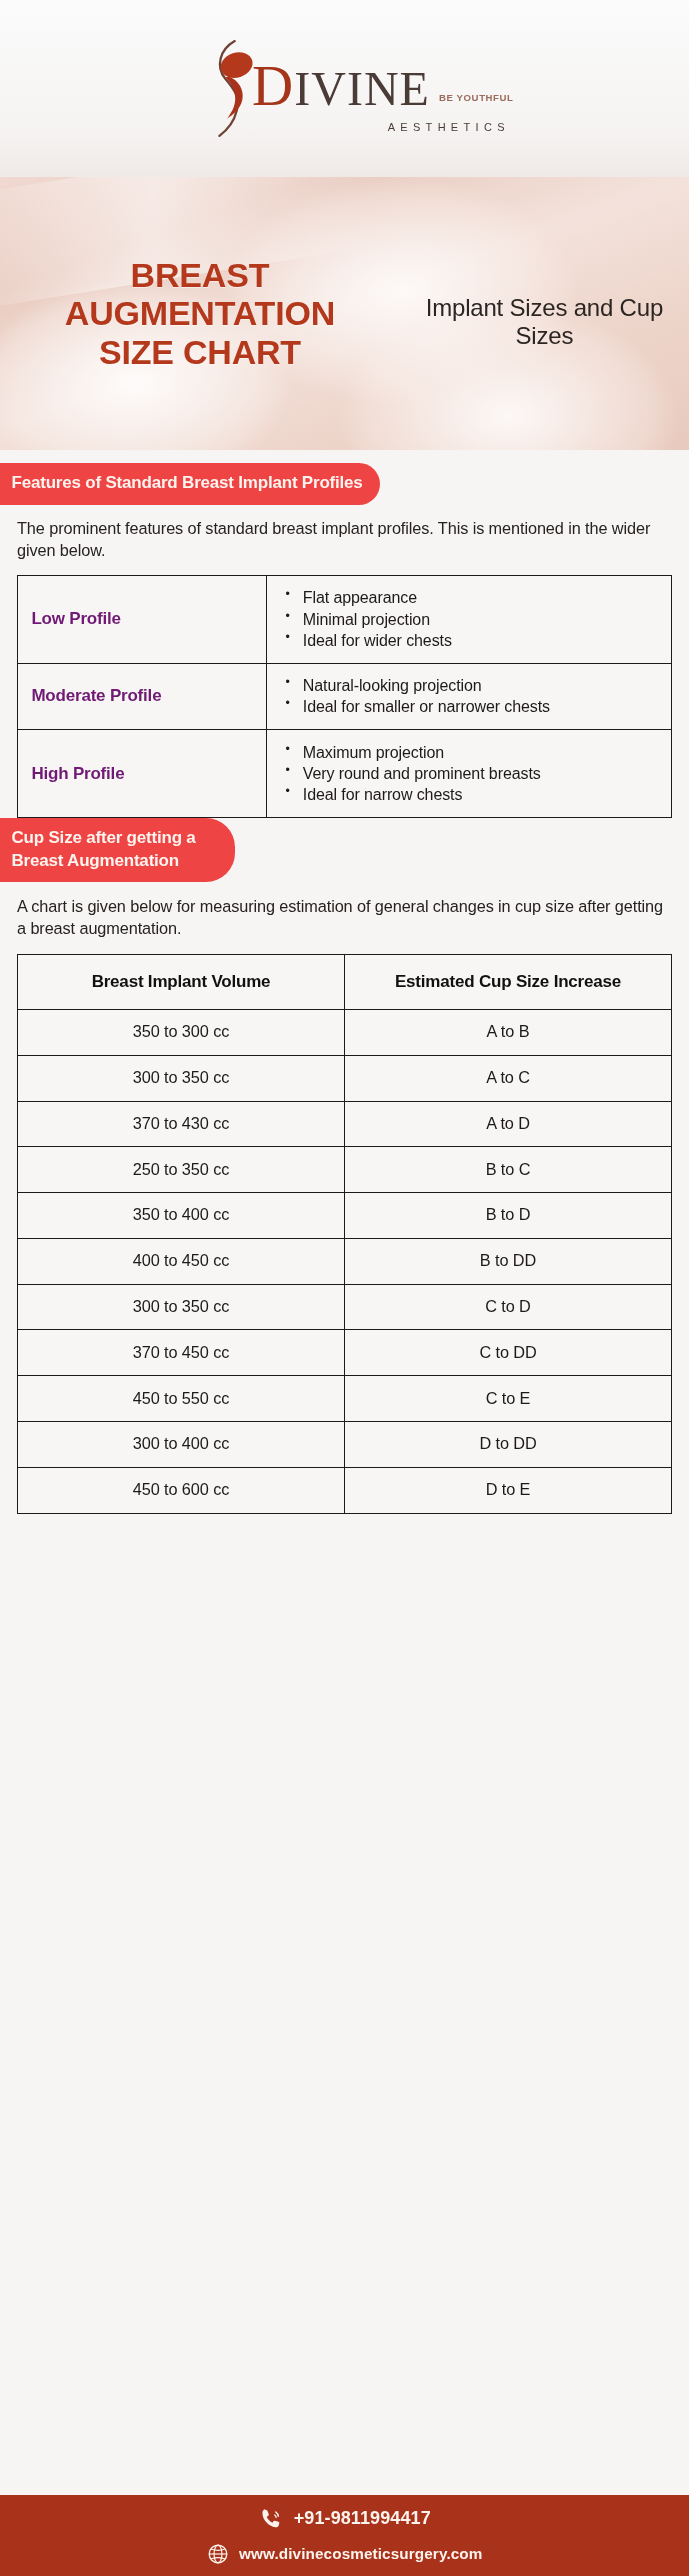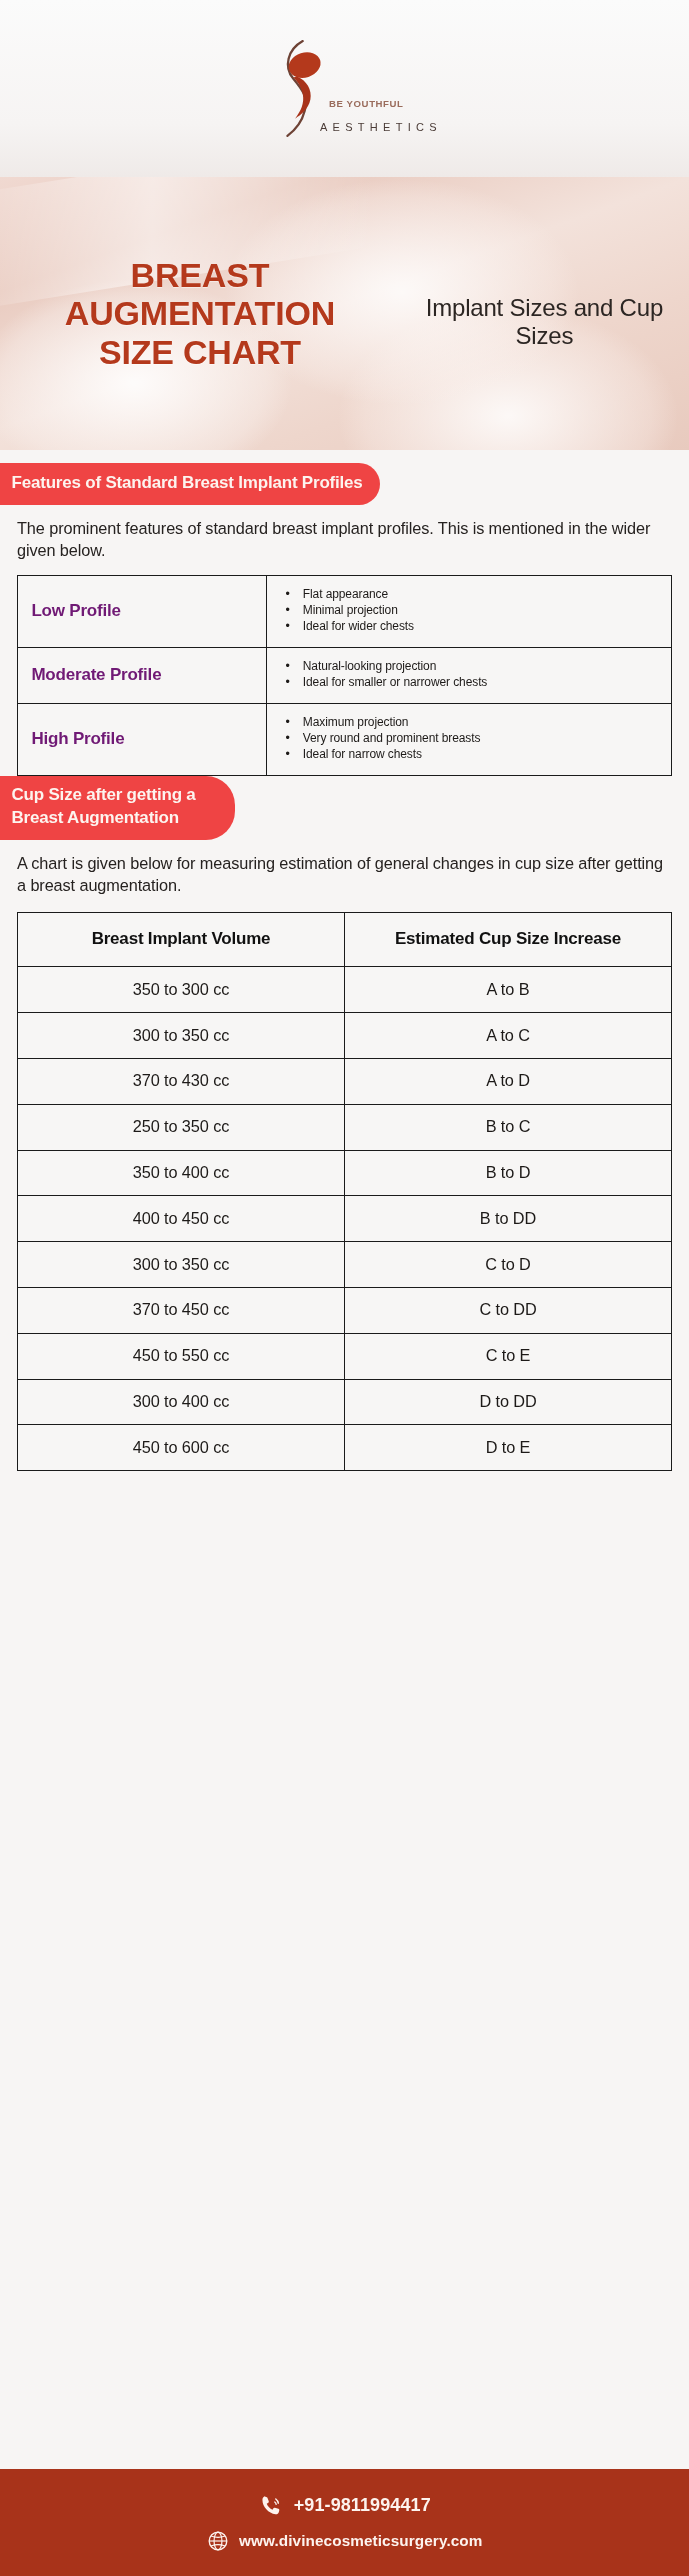--- a/index.html
+++ b/index.html
@@ -168,21 +168,21 @@
     font-weight: bold;
     color: #701a75;
     padding-left: 13.4px;
     letter-spacing: -0.2px;
   }
   .profiles-table ul {
     list-style: none;
     padding-left: 5.7px;
   }
   .profiles-table li {
-    font-size: 12px;
+    font-size: 16px;
     color: #1d1a18;
     line-height: 1.33;
     padding-left: 21px;
     position: relative;
     letter-spacing: -0.1px;
   }
   .profiles-table li::before {
     content: "\2022";
     position: absolute;
     left: 3.8px;
@@ -211,21 +211,21 @@
     color: #1d1a18;
     padding: 12.4px 7.7px 13.4px;
     letter-spacing: -0.1px;
   }
 
   .table-gap { height: 21px; flex: none; }
 
   
   .footer {
     flex: none;
-    height: 107px;
+    height: 81px;
     background: #a8331a;
     display: flex;
     flex-direction: column;
     align-items: center;
     justify-content: center;
     gap: 11.5px;
   }
   .footer-line {
     display: flex;
     align-items: center;
@@ -249,20 +249,21 @@
     <div class="logo">
       <div class="logo-mark">
         <svg width="67" height="101" viewBox="0 0 70 105" xmlns="http://www.w3.org/2000/svg">
           <path d="M46 3 C30 12, 26 30, 36 42 C46 54, 52 62, 48 76 C45 88, 38 96, 30 102" fill="none" stroke="#6e4336" stroke-width="2.4" stroke-linecap="round"></path>
           <ellipse cx="48" cy="28" rx="17" ry="13" transform="rotate(-18 48 28)" fill="#b4391c"></ellipse>
           <path d="M40 40 C50 44, 56 54, 54 64 C52 74, 44 80, 38 84 C44 76, 48 68, 46 58 C44 50, 40 44, 36 41 Z" fill="#a8331a"></path>
         </svg>
       </div>
       <div class="logo-text-wrap">
         <div class="logo-row">
+          <div class="logo-word"><span class="cap">D</span><span></span>IVINE</div>
           <div class="logo-tag">BE YOUTHFUL</div>
         </div>
         <div class="logo-sub">AESTHETICS</div>
       </div>
     </div>
   </div>
 
   <div class="hero">
     <div class="hero-title">
       <div>BREAST AUGMENTATION</div>

